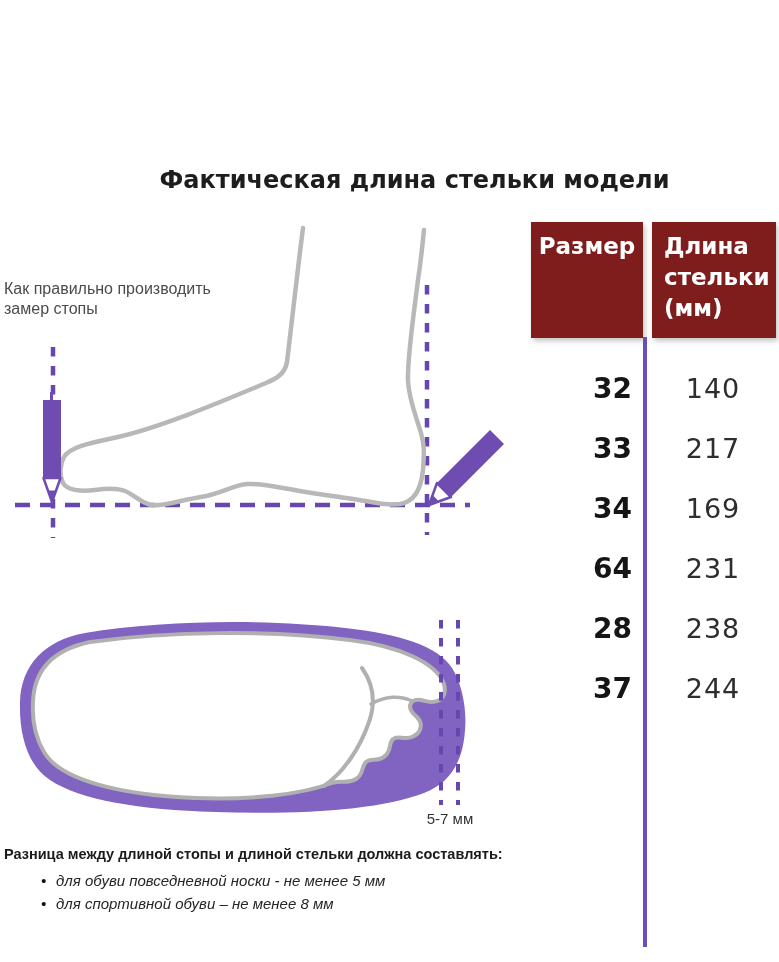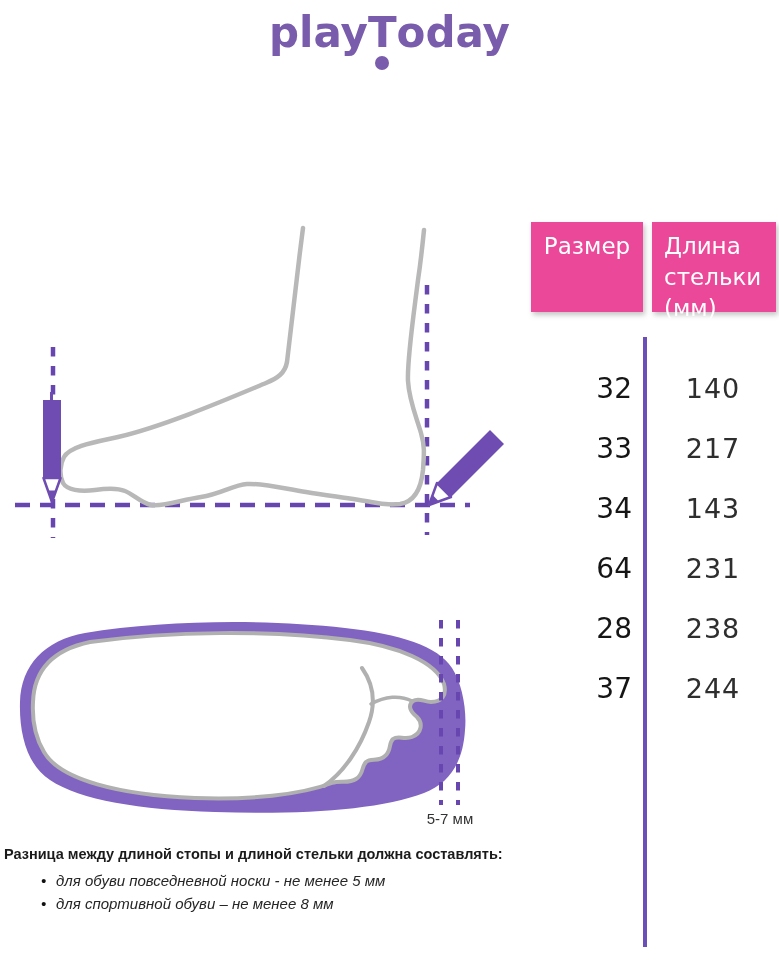--- a/index.html
+++ b/index.html
@@ -56,42 +56,42 @@
   .caption span { display: block; }
 
   
   .foot-svg { position: absolute; left: 0; top: 220px; }
   .footprint-svg { position: absolute; left: 0; top: 590px; }
 
   
   .th-box {
     position: absolute;
     top: 222px;
-    height: 90px;
-    background: #ec4899;
+    height: 116px;
+    background: #7f1d1d;
     color: #ffffff;
-    font-weight: normal;
+    font-weight: bold;
     font-size: 23px;
     line-height: 31px;
     box-shadow: 2px 3px 5px rgba(90,90,90,0.35);
   }
   .th-size { left: 531px; width: 112px; text-align: center; padding-top: 9px; }
   .th-length { left: 652px; width: 124px; text-align: left; padding: 9px 10px 0 12px; }
   .divider {
     position: absolute;
     left: 643px; top: 337px;
     width: 3.5px; height: 610px;
     background: #6B4EB8;
   }
   .trow { position: absolute; height: 60px; }
   .tcell-size {
     position: absolute;
     left: 531px; width: 101px;
     text-align: right;
-    font-weight: normal;
+    font-weight: bold;
     font-size: 28px;
     line-height: 60px;
     color: #151515;
   }
   .tcell-length {
     position: absolute;
     left: 650px; width: 126px;
     text-align: center;
     font-weight: normal;
     font-size: 27px;
@@ -126,25 +126,27 @@
     position: absolute;
     left: 37px;
     color: #111;
   }
 </style>
 </head>
 <body>
 
 <div class="page">
 
-  <div class="logo">
-    <span>play</span><span class="logo-t"><span>T</span><span class="logo-dot"></span></span><span>oday</span>
-  </div>
-
-
+
+  <div class="title">Фактическая длина стельки модели</div>
+
+  <div class="caption">
+    <span>Как правильно производить</span>
+    <span>замер стопы</span>
+  </div>
 
   <svg class="foot-svg" width="520" height="340" viewBox="0 0 520 340">
 
     <line x1="15" y1="285" x2="470" y2="285" stroke="#6747AF" stroke-width="4.5" stroke-dasharray="15 10"></line>
     <line x1="53" y1="127" x2="53" y2="318" stroke="#6747AF" stroke-width="4.5" stroke-dasharray="9.5 9.5"></line>
     <line x1="427" y1="65" x2="427" y2="315" stroke="#6747AF" stroke-width="4.5" stroke-dasharray="9.5 9.5"></line>
 
     <path d="M 303,8
              C 297,55 291,105 287,142
              C 285,153 278,158 266,163
@@ -186,21 +188,21 @@
   <div class="trow" style="top:359px">
     <div class="tcell-size">32</div>
     <div class="tcell-length">140</div>
   </div>
   <div class="trow" style="top:419px">
     <div class="tcell-size">33</div>
     <div class="tcell-length">217</div>
   </div>
   <div class="trow" style="top:479px">
     <div class="tcell-size">34</div>
-    <div class="tcell-length">143</div>
+    <div class="tcell-length">169</div>
   </div>
   <div class="trow" style="top:539px">
     <div class="tcell-size">64</div>
     <div class="tcell-length">231</div>
   </div>
   <div class="trow" style="top:599px">
     <div class="tcell-size">28</div>
     <div class="tcell-length">238</div>
   </div>
   <div class="trow" style="top:659px">

